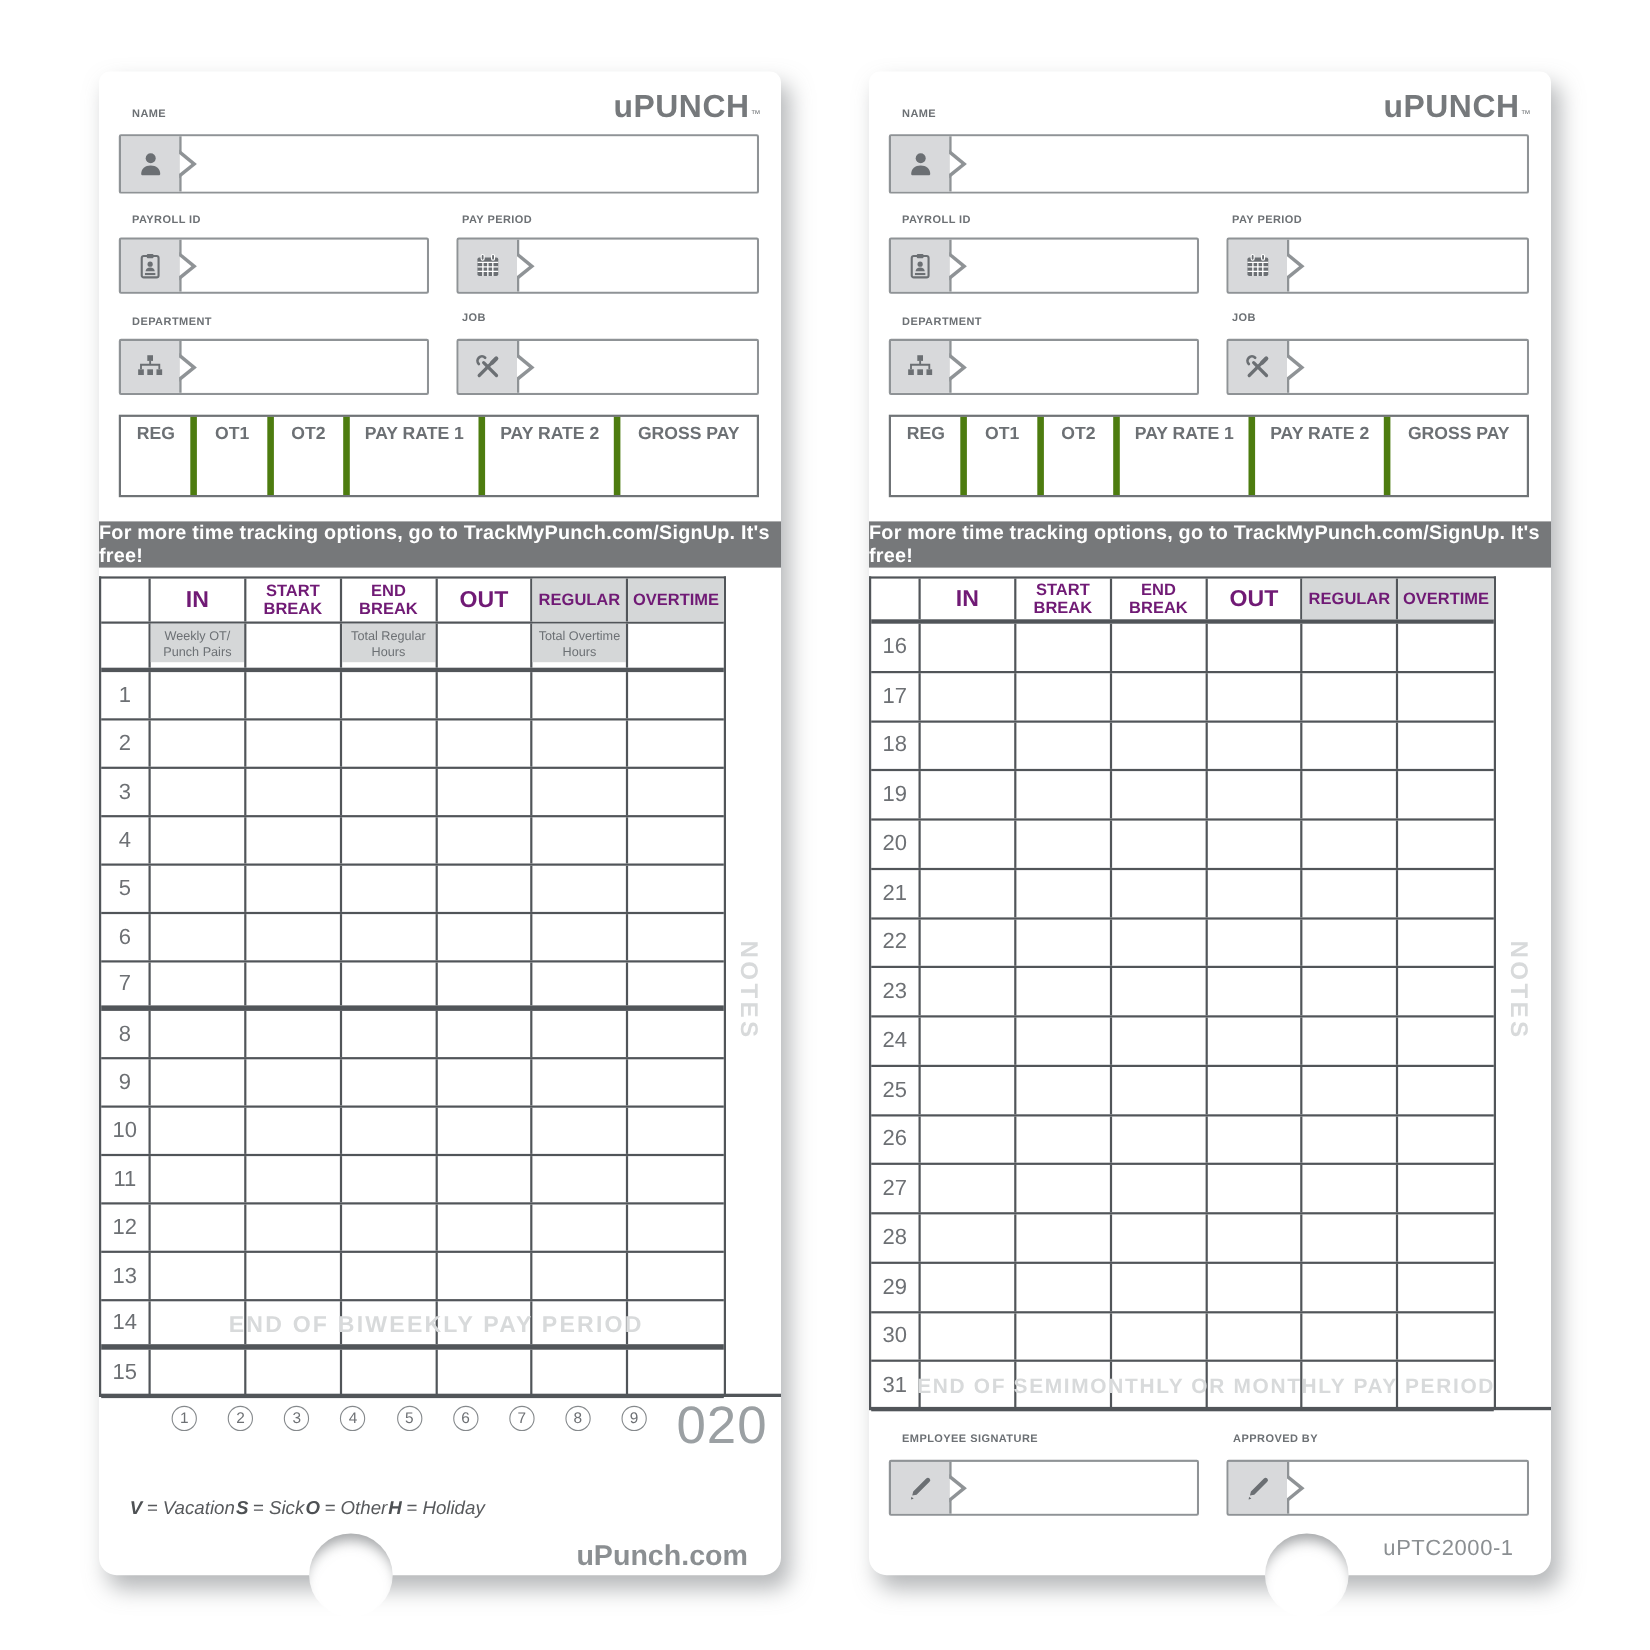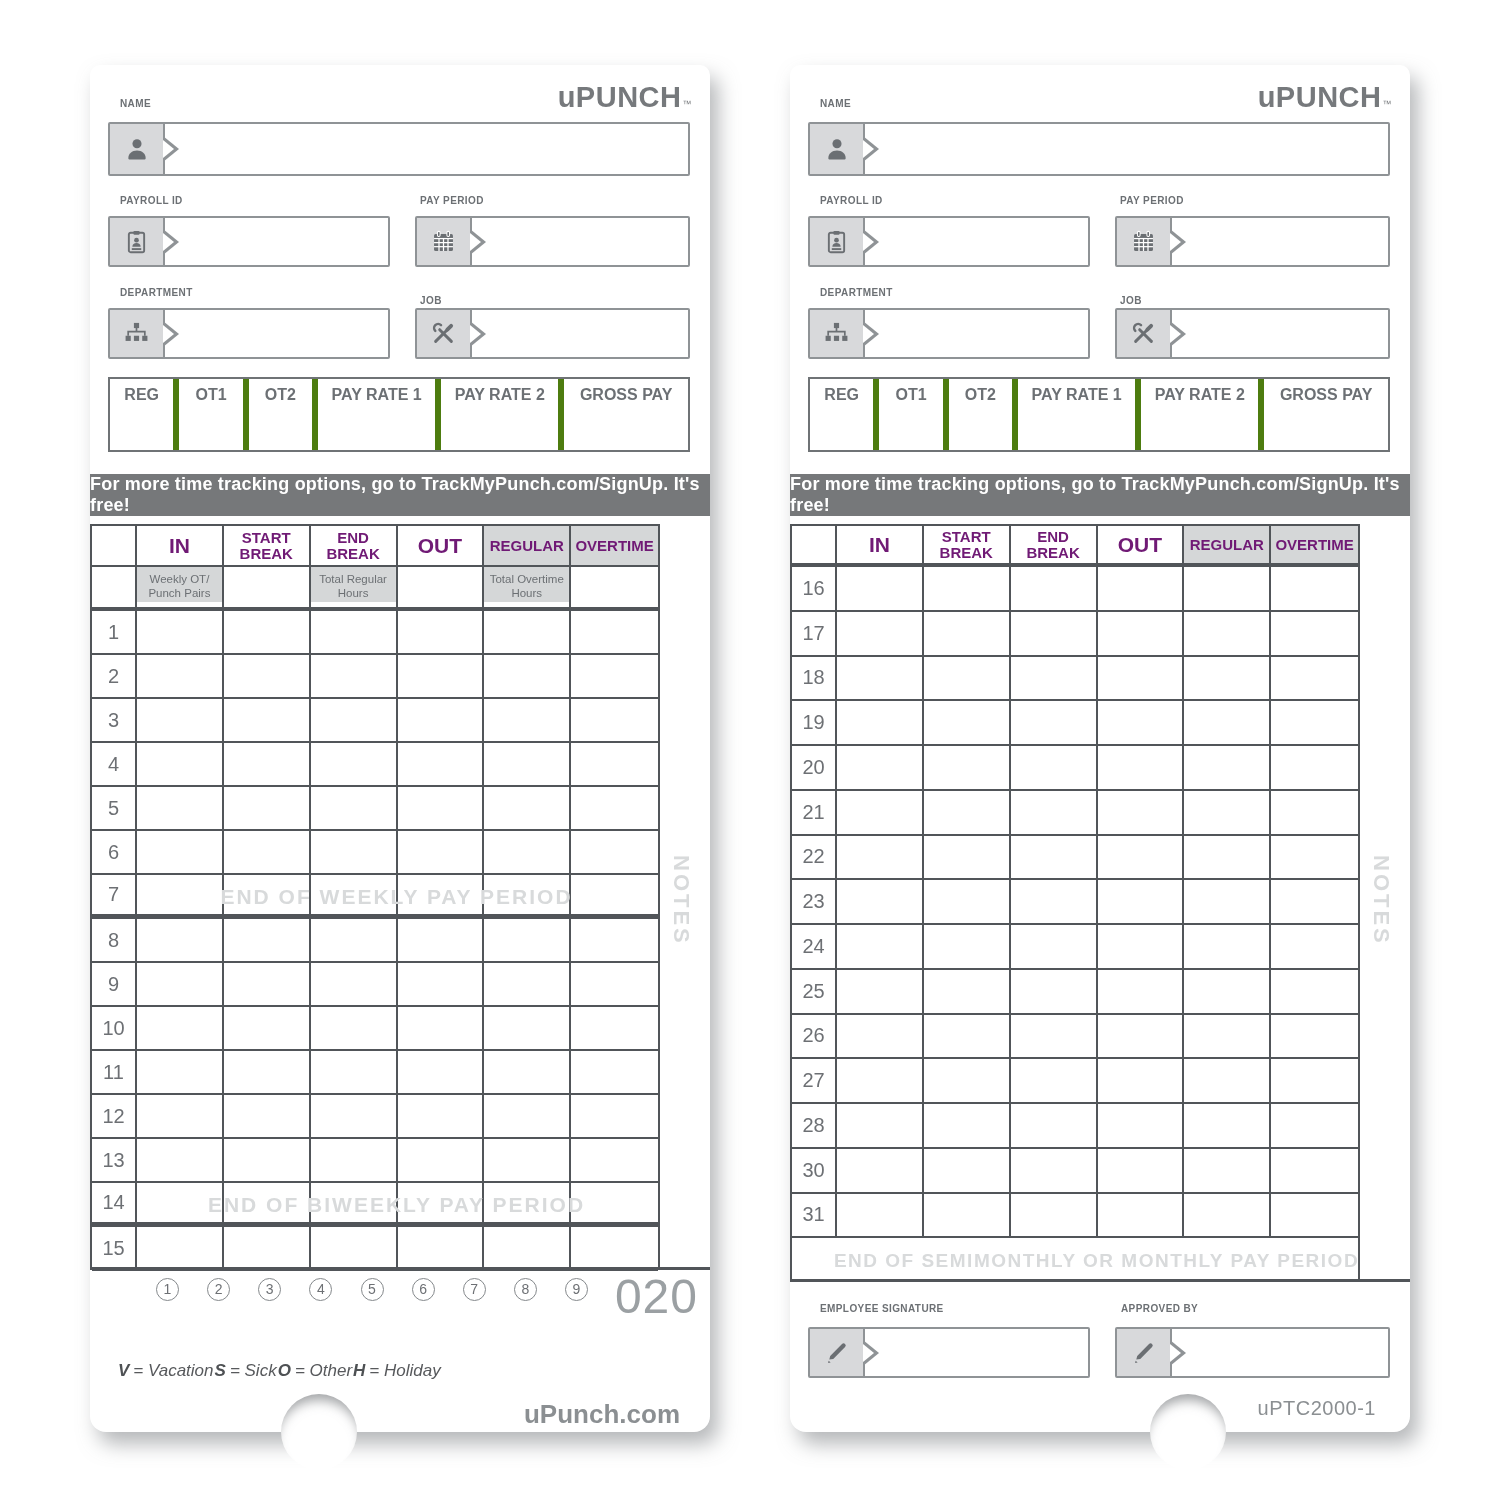--- a/index.html
+++ b/index.html
@@ -23,21 +23,21 @@
 
   .logo{position:absolute;top:16px;right:18px;font-size:29px;font-weight:800;
         letter-spacing:.5px;color:#76797c;}
   .logo .tm{font-size:9px;font-weight:400;vertical-align:baseline;margin-left:1px;}
 
   .flabel{position:absolute;font-size:10px;font-weight:bold;color:var(--label);letter-spacing:.4px;}
   .lbl-name{left:30px;top:33px;}
   .lbl-payroll{left:30px;top:130px;}
   .lbl-period{left:330px;top:130px;}
   .lbl-dept{left:30px;top:222px;}
-  .lbl-job{left:330px;top:230px;}
+  .lbl-job{left:330px;top:219px;}
   .lbl-sig{left:30px;top:1238px;}
   .lbl-appr{left:331px;top:1238px;}
 
   .field{position:absolute;border:2px solid var(--fieldborder);background:#fff;display:flex;border-radius:2px;}
   .f-name{left:18px;top:57px;width:582px;height:54px;}
   .f-payroll{left:18px;top:151px;width:282px;height:51px;}
   .f-period{left:325px;top:151px;width:275px;height:51px;}
   .f-dept{left:18px;top:243px;width:282px;height:51px;}
   .f-job{left:325px;top:243px;width:275px;height:51px;}
   .f-sig{left:18px;top:1262px;width:282px;height:51px;}
@@ -381,21 +381,20 @@
           <div class="trow day">
             <div class="cell num">15</div>
             <div class="cell"></div>
             <div class="cell"></div>
             <div class="cell"></div>
             <div class="cell"></div>
             <div class="cell"></div>
             <div class="cell"></div>
           </div>
         </div>
-      <div class="wm wm-weekly">END OF WEEKLY PAY PERIOD</div>
       <div class="wm wm-biweekly">END OF BIWEEKLY PAY PERIOD</div>
     </div>
 
     <div class="trule trule-front"></div>
     <div class="notes">NOTES</div>
 
     <div class="circles">
 
     <span class="circ">1</span>
         <span class="circ">2</span>
@@ -649,20 +648,29 @@
           <div class="trow day">
             <div class="cell num">28</div>
             <div class="cell"></div>
             <div class="cell"></div>
             <div class="cell"></div>
             <div class="cell"></div>
             <div class="cell"></div>
             <div class="cell"></div>
           </div>
 
+          <div class="trow day">
+            <div class="cell num">29</div>
+            <div class="cell"></div>
+            <div class="cell"></div>
+            <div class="cell"></div>
+            <div class="cell"></div>
+            <div class="cell"></div>
+            <div class="cell"></div>
+          </div>
 
           <div class="trow day">
             <div class="cell num">30</div>
             <div class="cell"></div>
             <div class="cell"></div>
             <div class="cell"></div>
             <div class="cell"></div>
             <div class="cell"></div>
             <div class="cell"></div>
           </div>

